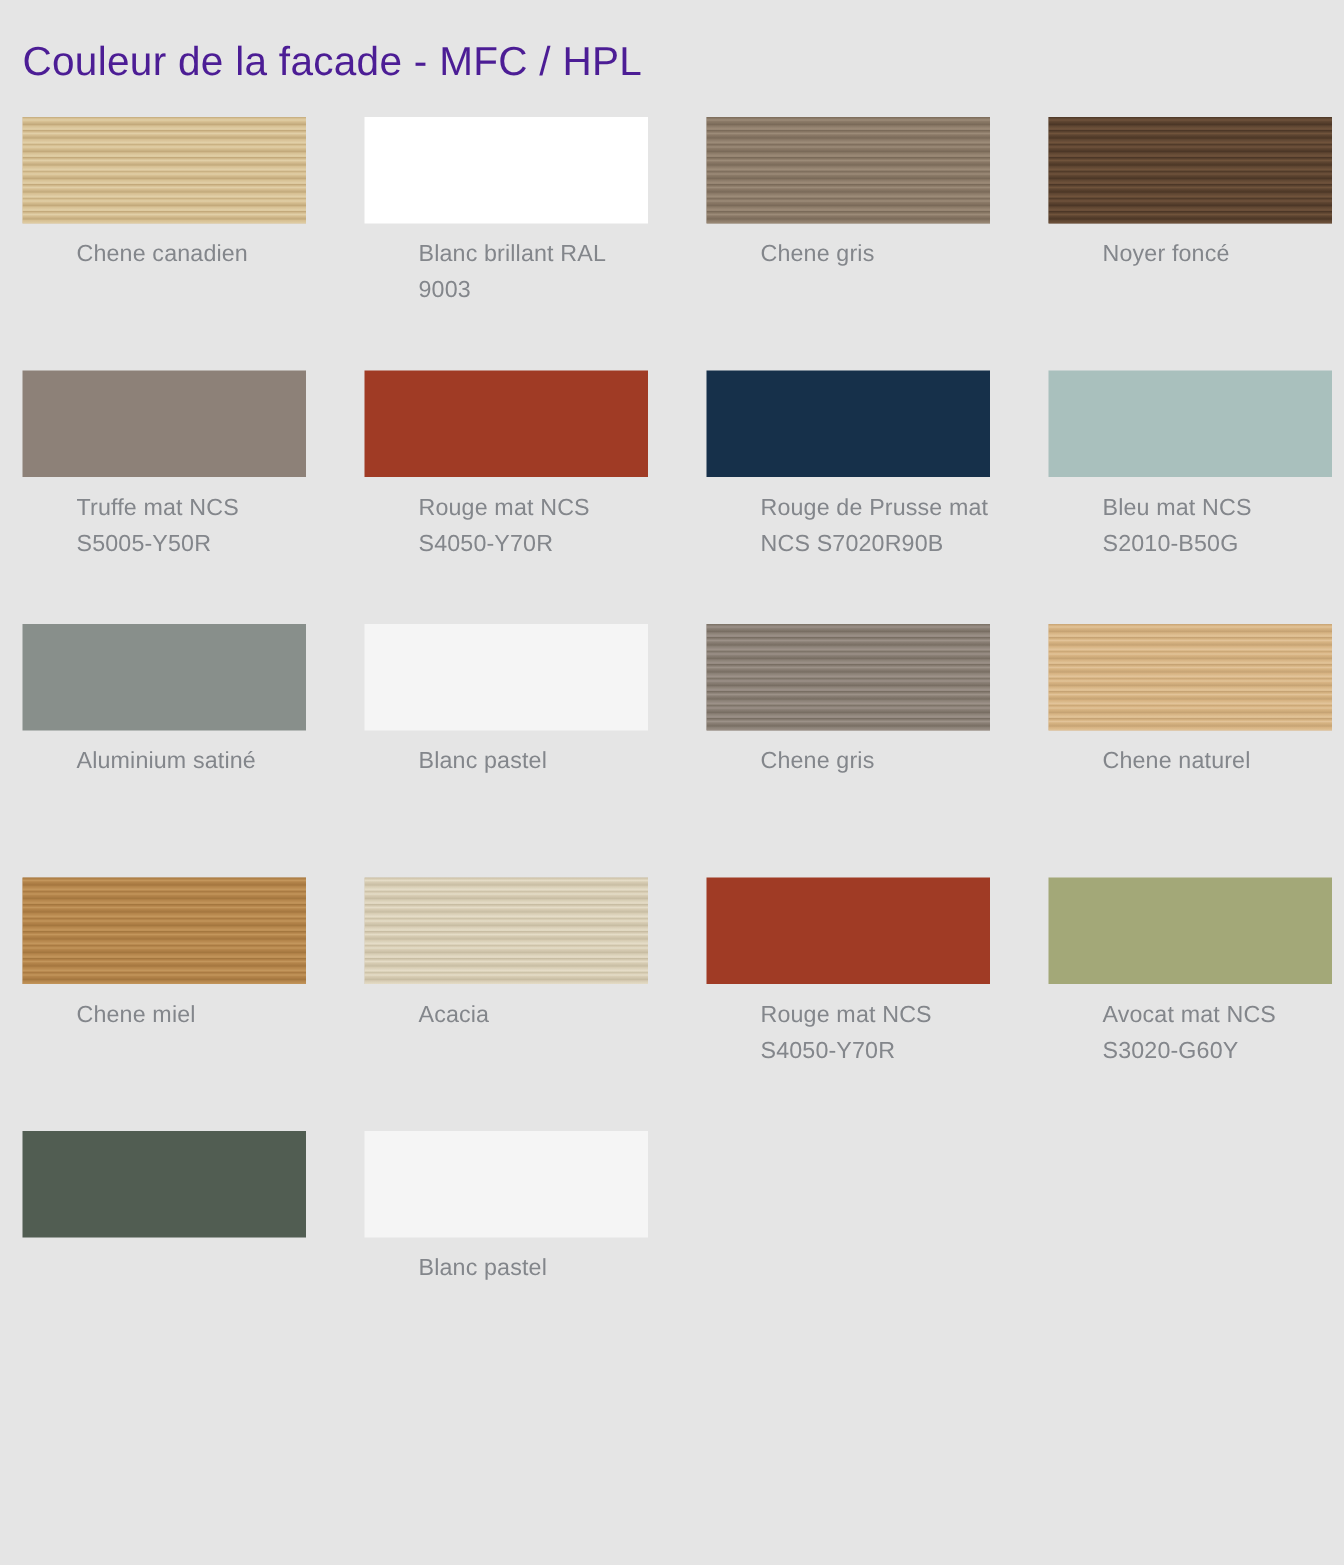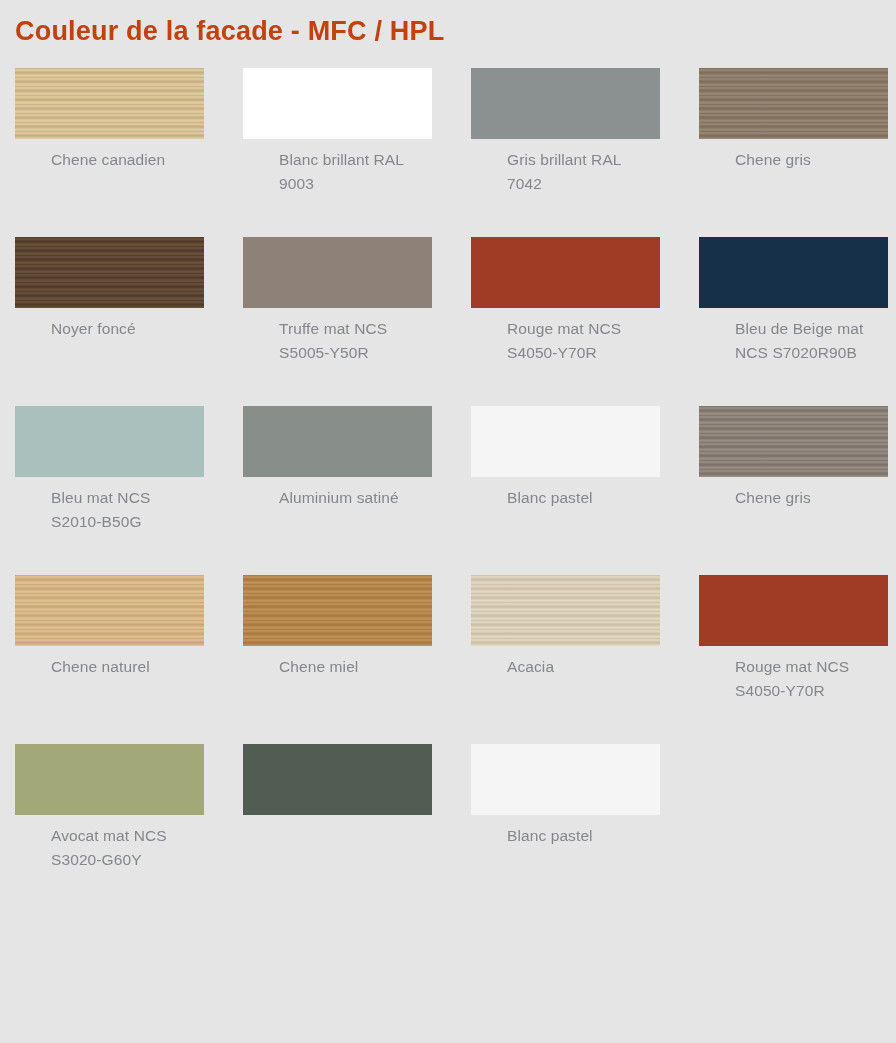--- a/index.html
+++ b/index.html
@@ -15,25 +15,25 @@
   }
   .page {
     position: relative;
     width: 896px;
     height: 1043px;
     box-sizing: border-box;
     padding: 0 15px;
   }
   .page-title {
     font-size: 27px;
-    font-weight: 700;
-    color: #c2410c;
+    font-weight: 400;
+    color: #4c1d95;
     letter-spacing: 0.2px;
     margin: 0;
-    padding-top: 14px;
+    padding-top: 24px;
     padding-bottom: 0;
     line-height: 34px;
   }
   .swatch-grid {
     display: grid;
     grid-template-columns: repeat(4, 189px);
     column-gap: 39px;
     row-gap: 0;
     margin-top: 20px;
   }
@@ -75,24 +75,20 @@
         <div class="swatch-chip" style="background: rgb(215, 192, 147);">
           <div class="grain" style="background: repeating-linear-gradient(rgb(194, 168, 122) 0px, rgb(215, 192, 147) 1px, rgb(226, 208, 168) 2px, rgb(215, 192, 147) 3px, rgb(194, 168, 122) 5px, rgb(215, 192, 147) 6px, rgb(226, 208, 168) 8px, rgb(215, 192, 147) 9px), repeating-linear-gradient(rgba(0, 0, 0, 0.1) 0px, rgba(0, 0, 0, 0) 7px, rgba(255, 255, 255, 0.1) 14px, rgba(0, 0, 0, 0) 21px, rgba(0, 0, 0, 0.08) 26px, rgba(0, 0, 0, 0) 34px); opacity: 0.95;"></div>
         </div>
         <div class="swatch-label">Chene canadien</div>
       </div>
       <div class="swatch-cell">
         <div class="swatch-chip" style="background: rgb(255, 255, 255);"></div>
         <div class="swatch-label">Blanc brillant RAL 9003</div>
       </div>
       <div class="swatch-cell">
-        <div class="swatch-chip" style="background: rgb(138, 145, 144);"></div>
-        <div class="swatch-label">Gris brillant RAL 7042</div>
-      </div>
-      <div class="swatch-cell">
         <div class="swatch-chip" style="background: rgb(139, 122, 104);">
           <div class="grain" style="background: repeating-linear-gradient(rgb(122, 106, 89) 0px, rgb(139, 122, 104) 1px, rgb(158, 141, 122) 2px, rgb(139, 122, 104) 3px, rgb(122, 106, 89) 5px, rgb(139, 122, 104) 6px, rgb(158, 141, 122) 8px, rgb(139, 122, 104) 9px), repeating-linear-gradient(rgba(0, 0, 0, 0.1) 0px, rgba(0, 0, 0, 0) 7px, rgba(255, 255, 255, 0.1) 14px, rgba(0, 0, 0, 0) 21px, rgba(0, 0, 0, 0.08) 26px, rgba(0, 0, 0, 0) 34px); opacity: 0.95;"></div>
         </div>
         <div class="swatch-label">Chene gris</div>
       </div>
       <div class="swatch-cell">
         <div class="swatch-chip" style="background: rgb(94, 70, 50);">
           <div class="grain" style="background: repeating-linear-gradient(rgb(75, 55, 39) 0px, rgb(94, 70, 50) 1px, rgb(113, 85, 61) 2px, rgb(94, 70, 50) 3px, rgb(75, 55, 39) 5px, rgb(94, 70, 50) 6px, rgb(113, 85, 61) 8px, rgb(94, 70, 50) 9px), repeating-linear-gradient(rgba(0, 0, 0, 0.1) 0px, rgba(0, 0, 0, 0) 7px, rgba(255, 255, 255, 0.1) 14px, rgba(0, 0, 0, 0) 21px, rgba(0, 0, 0, 0.08) 26px, rgba(0, 0, 0, 0) 34px); opacity: 0.95;"></div>
         </div>
         <div class="swatch-label">Noyer foncé</div>
@@ -100,21 +96,21 @@
       <div class="swatch-cell">
         <div class="swatch-chip" style="background: rgb(141, 129, 120);"></div>
         <div class="swatch-label">Truffe mat NCS S5005-Y50R</div>
       </div>
       <div class="swatch-cell">
         <div class="swatch-chip" style="background: rgb(160, 59, 37);"></div>
         <div class="swatch-label">Rouge mat NCS S4050-Y70R</div>
       </div>
       <div class="swatch-cell">
         <div class="swatch-chip" style="background: rgb(22, 48, 74);"></div>
-        <div class="swatch-label">Bleu de Beige mat NCS S7020R90B</div>
+        <div class="swatch-label">Rouge de Prusse mat NCS S7020R90B</div>
       </div>
       <div class="swatch-cell">
         <div class="swatch-chip" style="background: rgb(169, 192, 189);"></div>
         <div class="swatch-label">Bleu mat NCS S2010-B50G</div>
       </div>
       <div class="swatch-cell">
         <div class="swatch-chip" style="background: rgb(136, 143, 139);"></div>
         <div class="swatch-label">Aluminium satiné</div>
       </div>
       <div class="swatch-cell">

